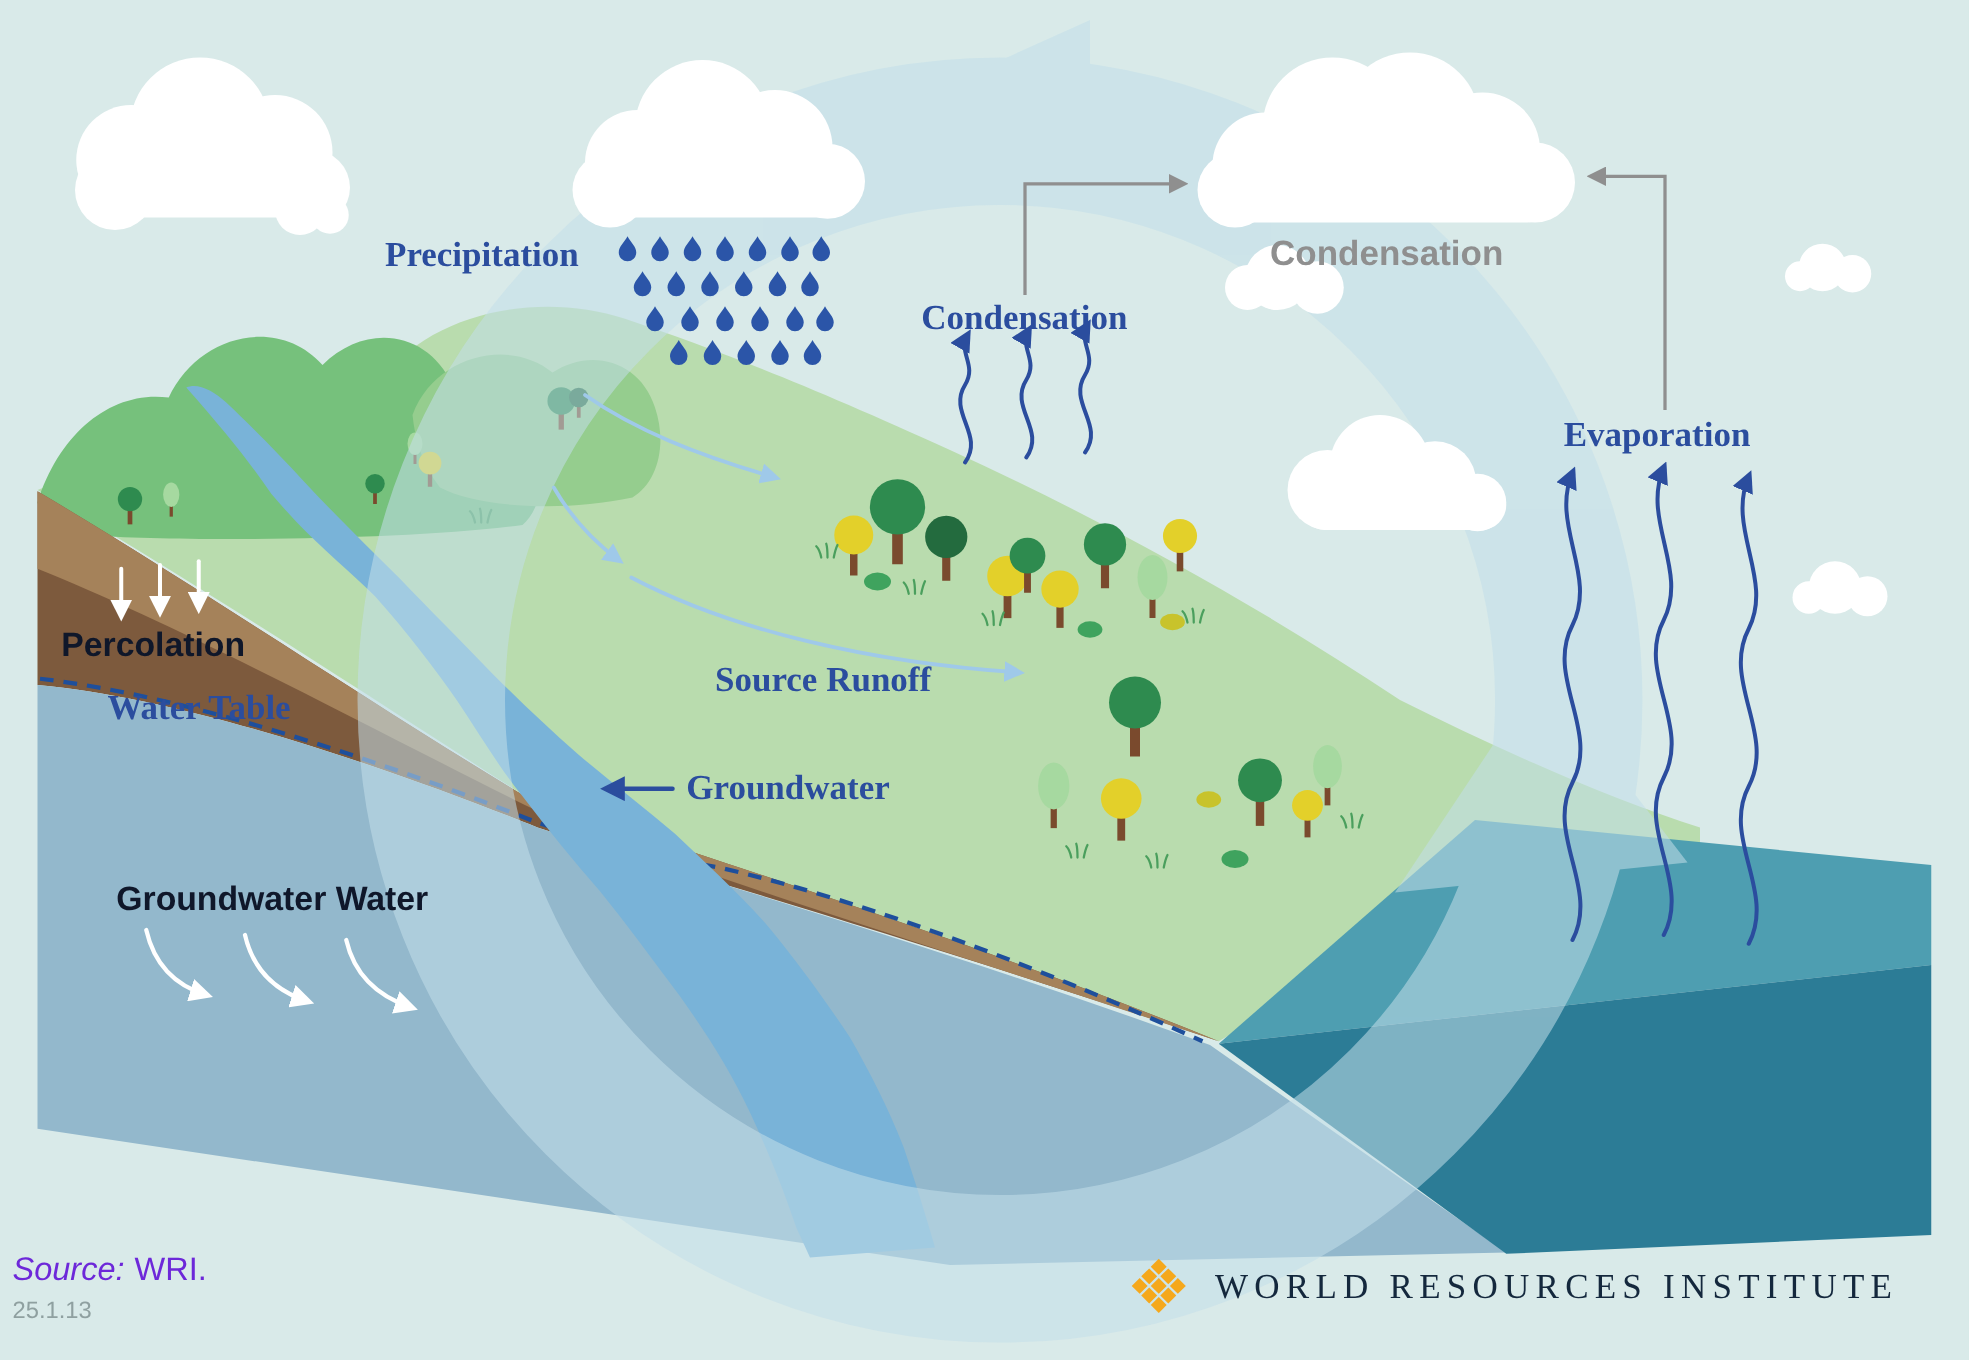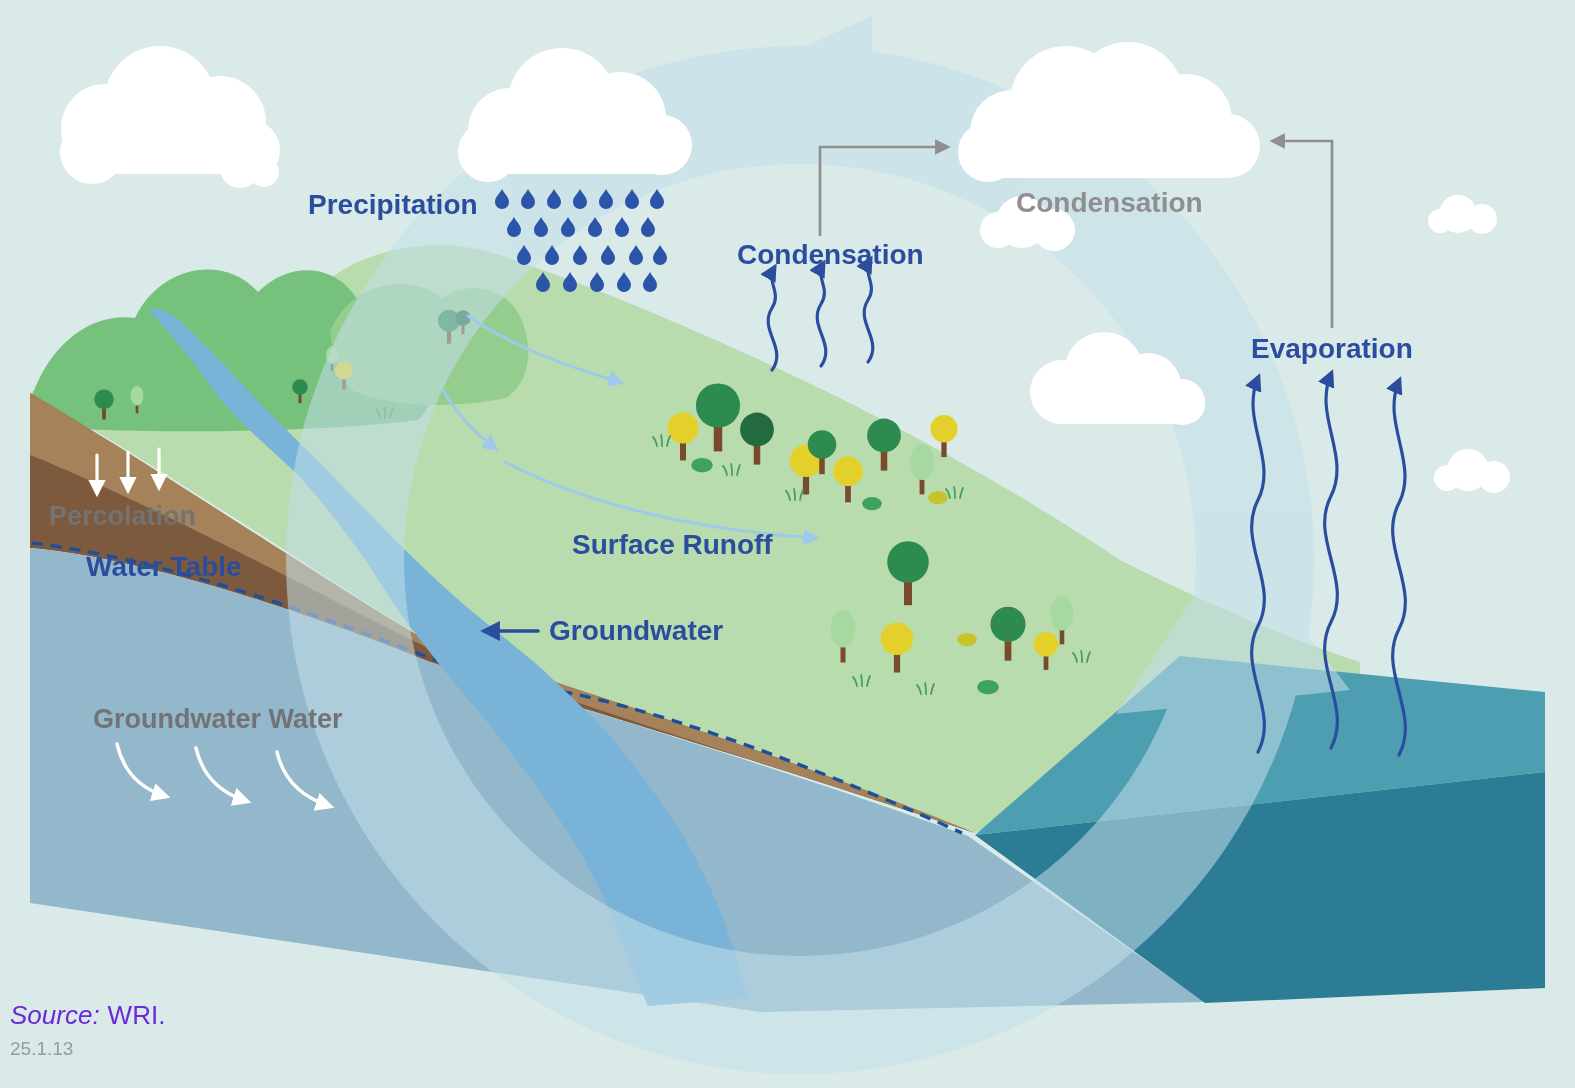--- a/index.html
+++ b/index.html
@@ -1,22 +1,22 @@
 <!DOCTYPE html>
 <html><head>
 <meta charset="utf-8">
 <style>
   html,body{margin:0;padding:0;background:#d9eae9;}
   .stage{position:relative;width:1575px;height:1088px;overflow:hidden;background:#d9eae9;
          font-family:"Liberation Sans",sans-serif;}
   .scene{position:absolute;left:0;top:0;width:1575px;height:1088px;}
   .lbl{position:absolute;font-weight:700;white-space:nowrap;line-height:1;}
-  .lbl-blue{color:#2b4d9e;font-size:28px;}
+  .lbl-blue{color:#2b4d9e;font-size:28px;font-family:Liberation Serif, serif;}
   .lbl-gray{color:#8f8f8f;font-size:28px;}
-  .lbl-white{color:#737373;font-size:27px;}
+  .lbl-white{color:#0f172a;font-size:27px;}
   .footer-source{position:absolute;left:10px;top:1000px;font-size:26px;color:#6d28d9;display:flex;gap:8px;}
   .footer-source .prefix{font-style:italic;}
   .fig-num{position:absolute;left:10px;top:1038px;font-size:19px;color:#8fa0a0;}
   .brand{position:absolute;left:900px;top:1003px;display:flex;align-items:center;gap:18px;}
   .brand-name{font-family:"Liberation Serif",serif;font-size:28px;letter-spacing:5px;
               color:#14283d;white-space:nowrap;}
 </style>
 </head>
 <body>
 
@@ -290,23 +290,39 @@
   </g>
 </svg>
 
 <div class="lbl lbl-blue" style="left:308px;top:191px;">Precipitation</div>
 <div class="lbl lbl-gray" style="left:1016px;top:141px;margin-top:48px;">Condensation</div>
 <div class="lbl lbl-blue" style="left:737px;top:241px;">Condensation</div>
 <div class="lbl lbl-blue" style="left:1251px;top:335px;">Evaporation</div>
 <div class="lbl lbl-white" style="left:49px;top:503px;">Percolation</div>
 <div class="lbl lbl-blue" style="left:86px;top:553px;">Water Table</div>
 <div class="lbl lbl-white" style="left:93px;top:706px;">Groundwater Water</div>
-<div class="lbl lbl-blue" style="left:572px;top:531px;">Surface Runoff</div>
+<div class="lbl lbl-blue" style="left:572px;top:531px;">Source Runoff</div>
 <div class="lbl lbl-blue" style="left:549px;top:617px;">Groundwater</div>
 
 <div class="footer-source">
   <span class="prefix">Source:</span>
   <span>WRI.</span>
 </div>
 <div class="fig-num">25.1.13</div>
 
-
+<div class="brand">
+  <svg width="54" height="54" viewBox="-30 -30 60 60">
+    <g transform="rotate(45)" fill="#f5a81c">
+      <rect x="-18" y="-18" width="10" height="10"></rect>
+          <rect x="-6" y="-18" width="10" height="10"></rect>
+          <rect x="6" y="-18" width="10" height="10"></rect>
+      <rect x="-18" y="-6" width="10" height="10"></rect>
+          <rect x="-6" y="-6" width="10" height="10"></rect>
+          <rect x="6" y="-6" width="10" height="10"></rect>
+      <rect x="-18" y="6" width="10" height="10"></rect>
+          <rect x="-6" y="6" width="10" height="10"></rect>
+          <rect x="6" y="6" width="10" height="10"></rect>
+    </g>
+  </svg>
+  <div class="brand-name">WORLD RESOURCES INSTITUTE</div>
 </div>
 
+</div>
+
 </body></html>

